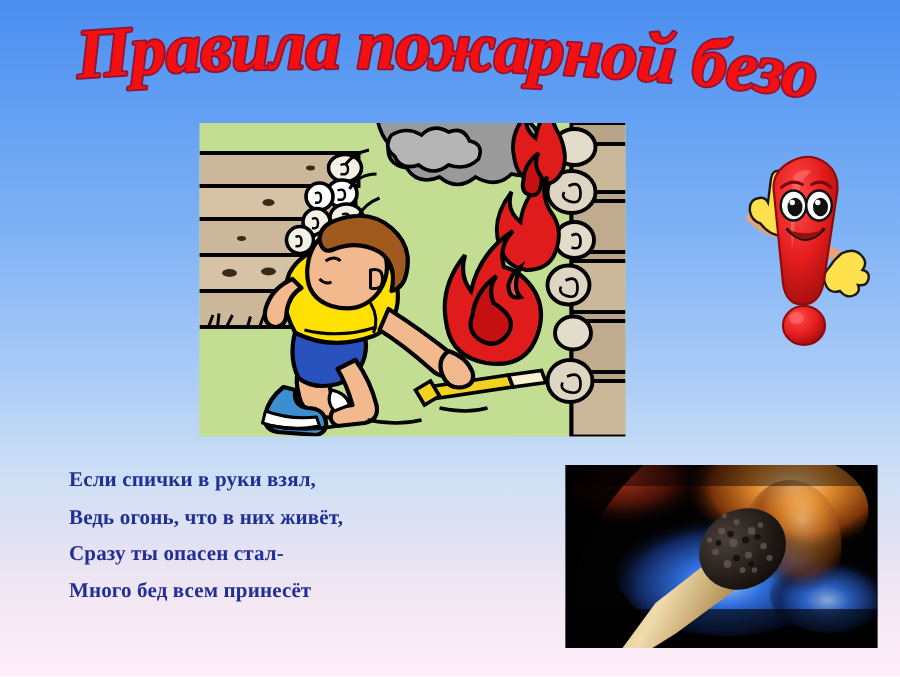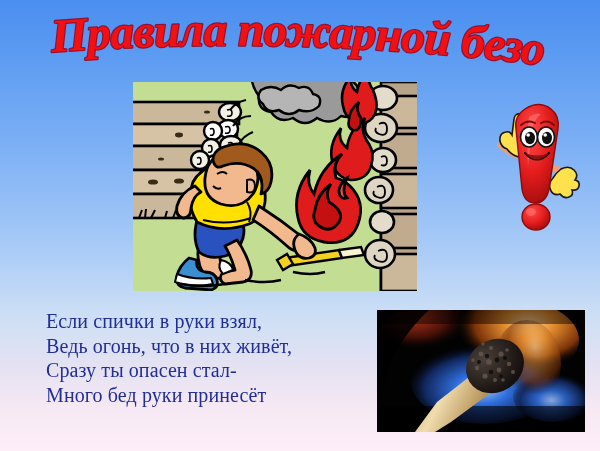--- a/index.html
+++ b/index.html
@@ -76,22 +76,22 @@
   
   #poem {
     position: absolute;
     left: 46px;
     top: 309px;
     width: 320px;
     z-index: 30;
   }
   #poem .line {
     font-family: "Liberation Serif", "DejaVu Serif", serif;
-    font-weight: normal;
-    font-size: 20px;
+    font-weight: bold;
+    font-size: 14px;
     line-height: 24.6px;
     color: #212e96;
     white-space: nowrap;
     letter-spacing: 0.1px;
   }
 
   
   #match-photo {
     position: absolute;
     left: 377px;
@@ -322,21 +322,21 @@
         <path d="M38,60 q12,13 24,0" stroke="#111" stroke-width="2.2" fill="none" stroke-linecap="round"></path>
         <path d="M38,60 q12,13 24,0 q-12,5 -24,0 z" fill="#8e1212"></path>
       </g>
     </svg>
   </div>
 
   <div id="poem">
     <div class="line">Если спички в руки взял,</div>
     <div class="line">Ведь огонь, что в них живёт,</div>
     <div class="line">Сразу ты опасен стал-</div>
-    <div class="line">Много бед руки принесёт</div>
+    <div class="line">Много бед всем принесёт</div>
   </div>
 
   <div id="match-photo">
     <svg width="208" height="122" viewBox="0 0 208 122" xmlns="http://www.w3.org/2000/svg" aria-hidden="true">
       <defs>
         <radialGradient id="glowOrange" cx="62%" cy="30%" r="55%">
           <stop offset="0%" stop-color="#ffd9a0"></stop>
           <stop offset="35%" stop-color="#e08a2e"></stop>
           <stop offset="75%" stop-color="#7a3208"></stop>
           <stop offset="100%" stop-color="#120603" stop-opacity="0"></stop>

